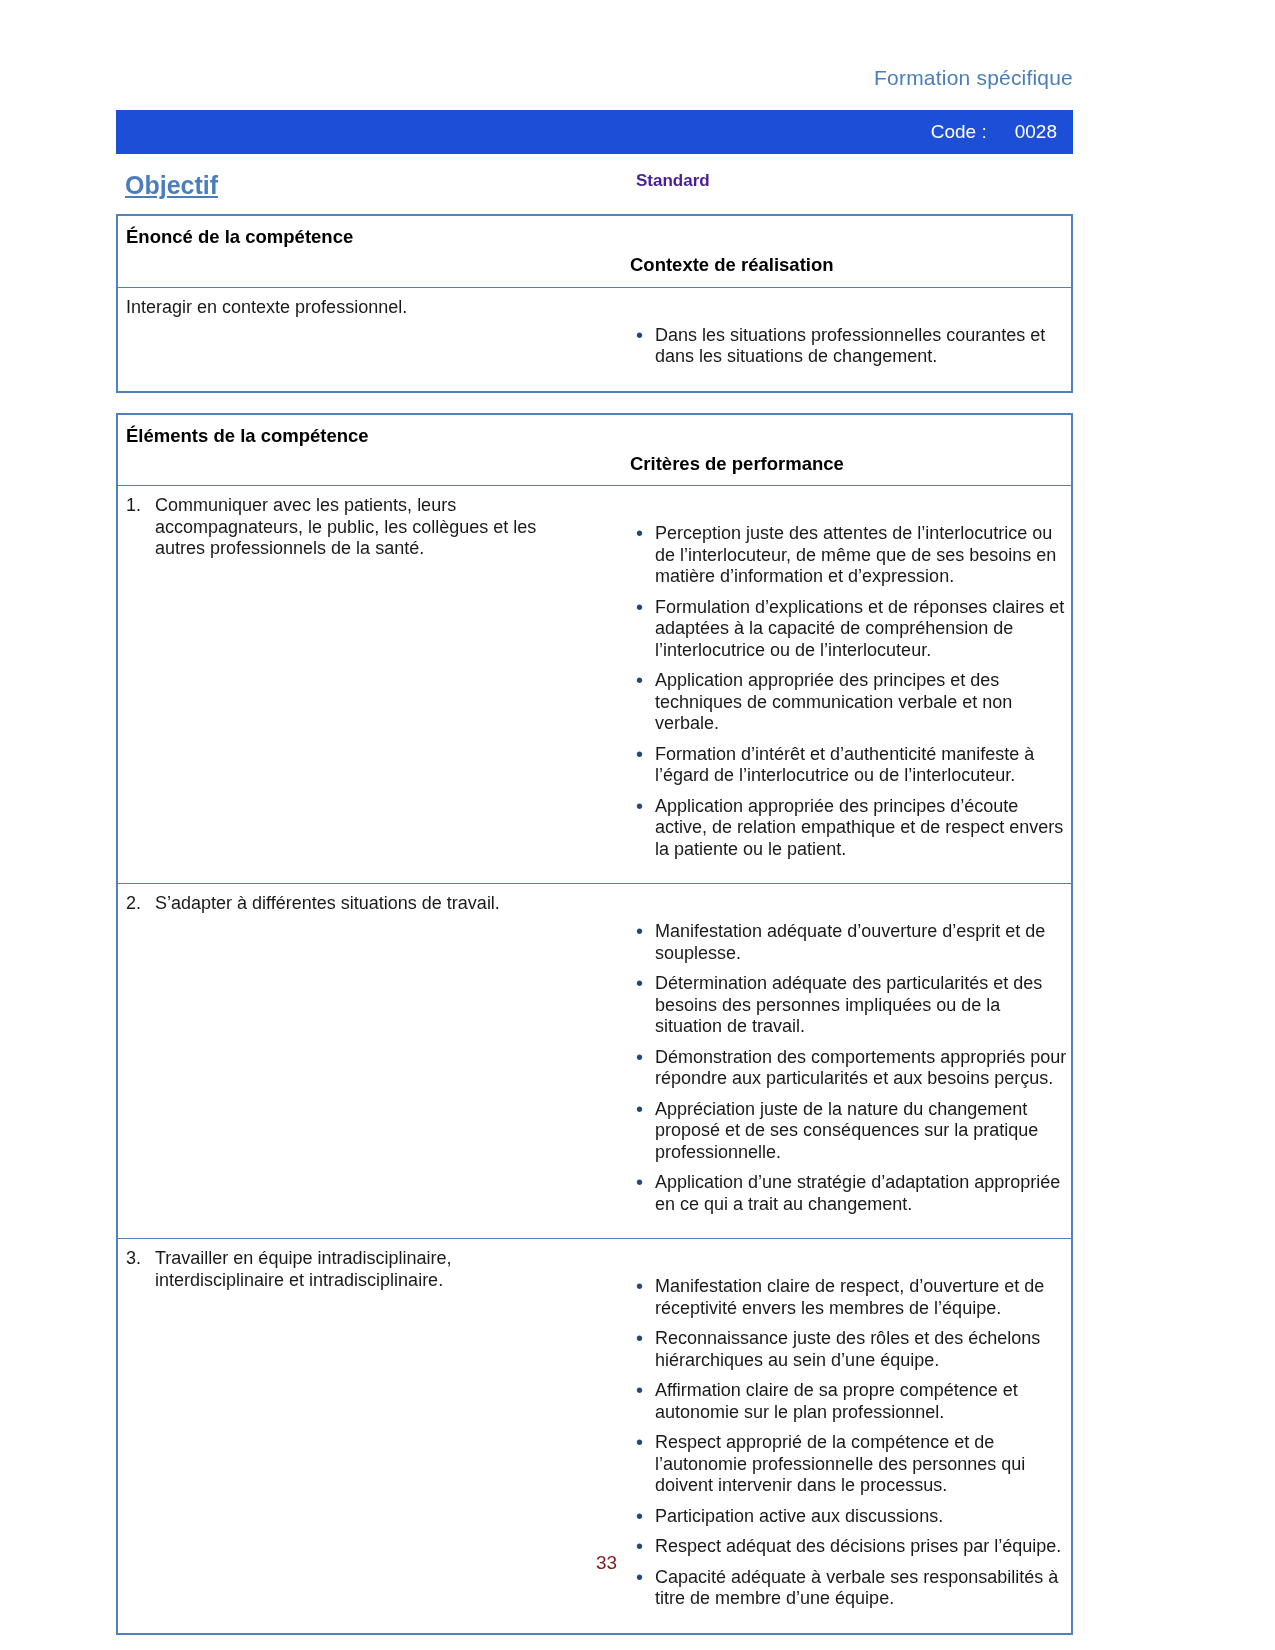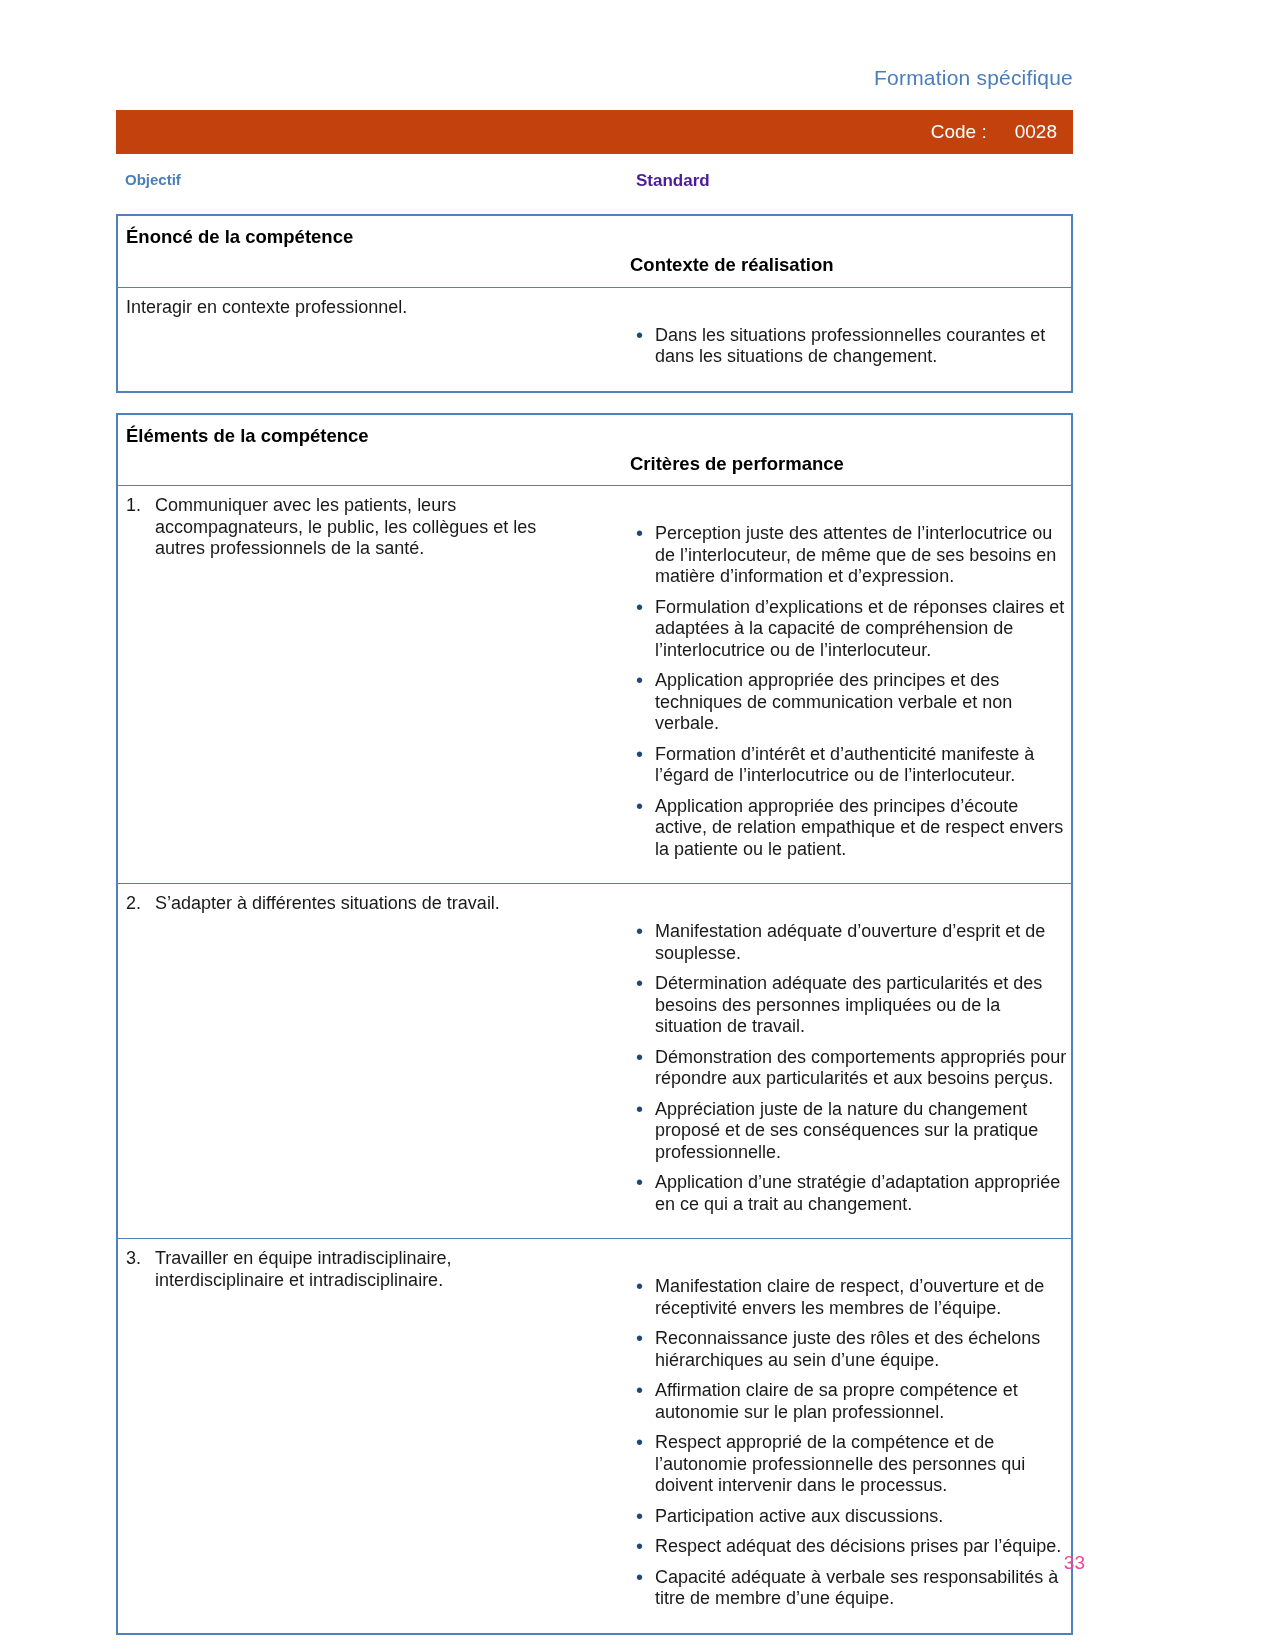--- a/index.html
+++ b/index.html
@@ -16,37 +16,37 @@
   .top-heading {
     margin-top: 66px;
     text-align: right;
     font-size: 21px;
     color: #4a7ebb;
     letter-spacing: 0.2px;
   }
   .code-bar {
     margin-top: 20px;
     height: 44px;
-    background: #c2410c;
+    background: #1d4ed8;
     color: #ffffff;
     display: flex;
     justify-content: flex-end;
     align-items: center;
     padding-right: 16px;
     font-size: 19px;
   }
   .code-bar .code-label { margin-right: 28px; }
   .col-headings {
     position: relative;
     margin-top: 17px;
     height: 28px;
   }
   .col-headings .objectif {
     position: absolute; left: 9px; top: 0;
-    font-size: 15px; font-weight: 700; color: #4a7ebb;
+    font-size: 25px; font-weight: 700; color: #4a7ebb; text-decoration: underline;
   }
   .col-headings .standard {
     position: absolute; left: 520px; top: 0;
     font-size: 17px; font-weight: 700; color: #4c1d95;
   }
   .tbl {
     border: 2px solid #4f81bd;
     width: 100%;
     font-size: 18px;
     line-height: 21.5px;
@@ -78,23 +78,23 @@
   .bullet:last-child { margin-bottom: 0; }
   .bullet .dot {
     width: 19px; flex-shrink: 0; margin-left: 6px;
     color: #1f497d; font-size: 20px; line-height: 21px;
   }
   .bullet .btxt { flex: 1; max-width: 416px; }
   .footer-page-number {
     position: absolute;
     left: 128px; width: 957px;
     top: 1552px;
-    text-align: right;
+    text-align: center;
     font-size: 19px;
-    color: #ec4899;
+    color: #7f1d1d;
   }
 </style>
 </head>
 <body>
 
 <div class="content">
 
   <div class="top-heading">Formation spécifique</div>
 
   <div class="code-bar">

